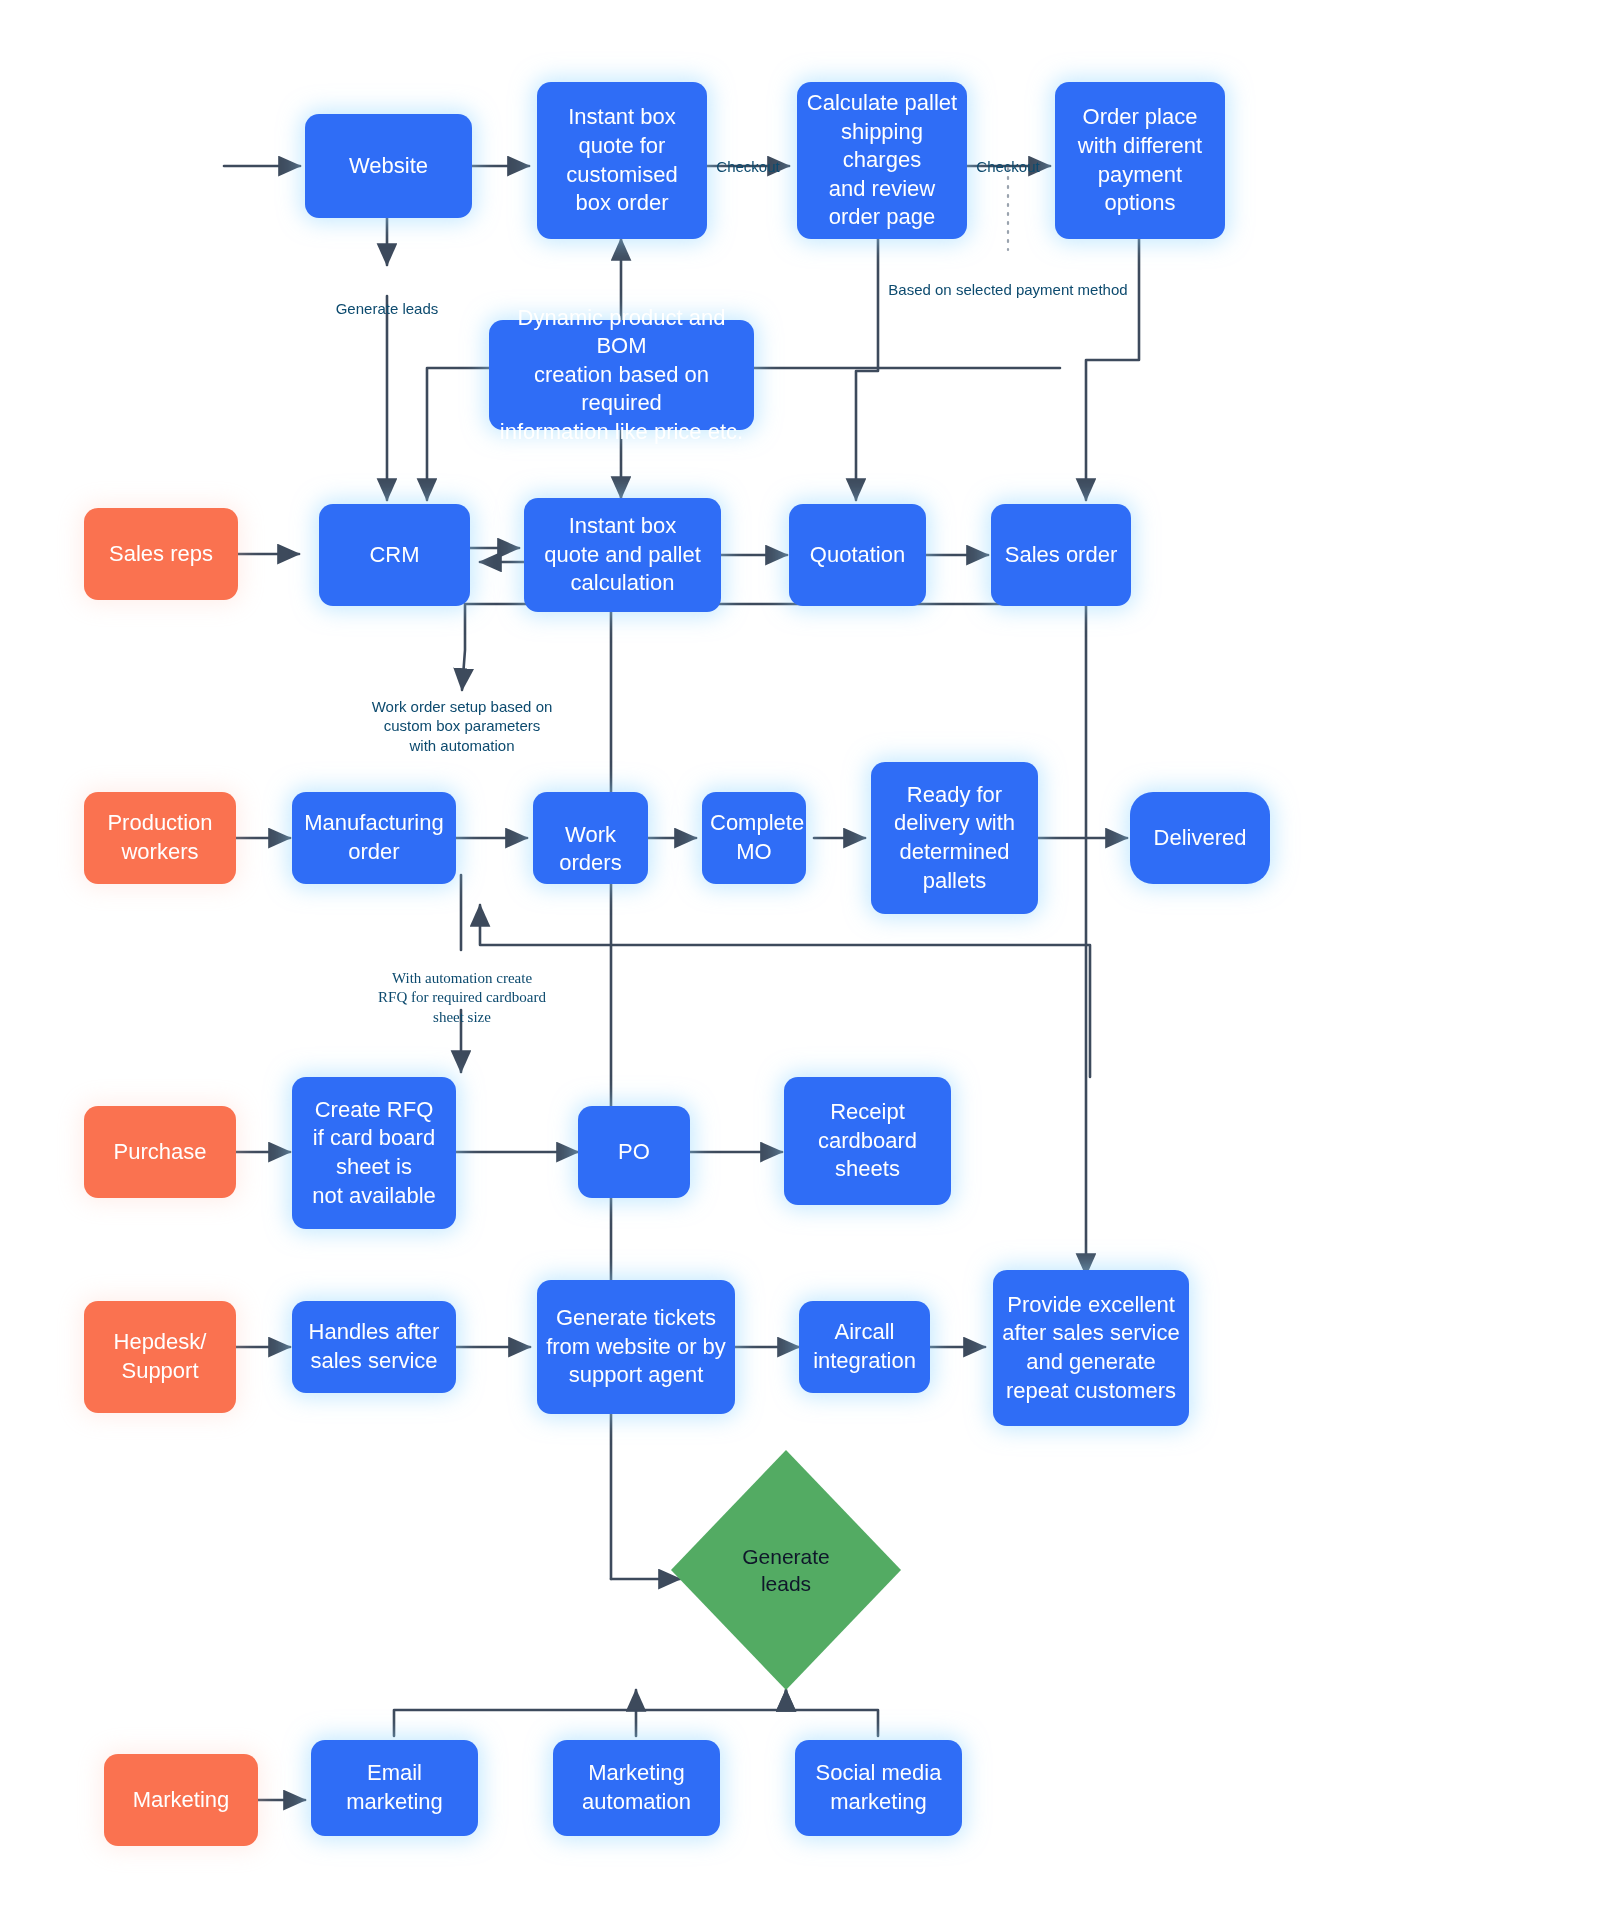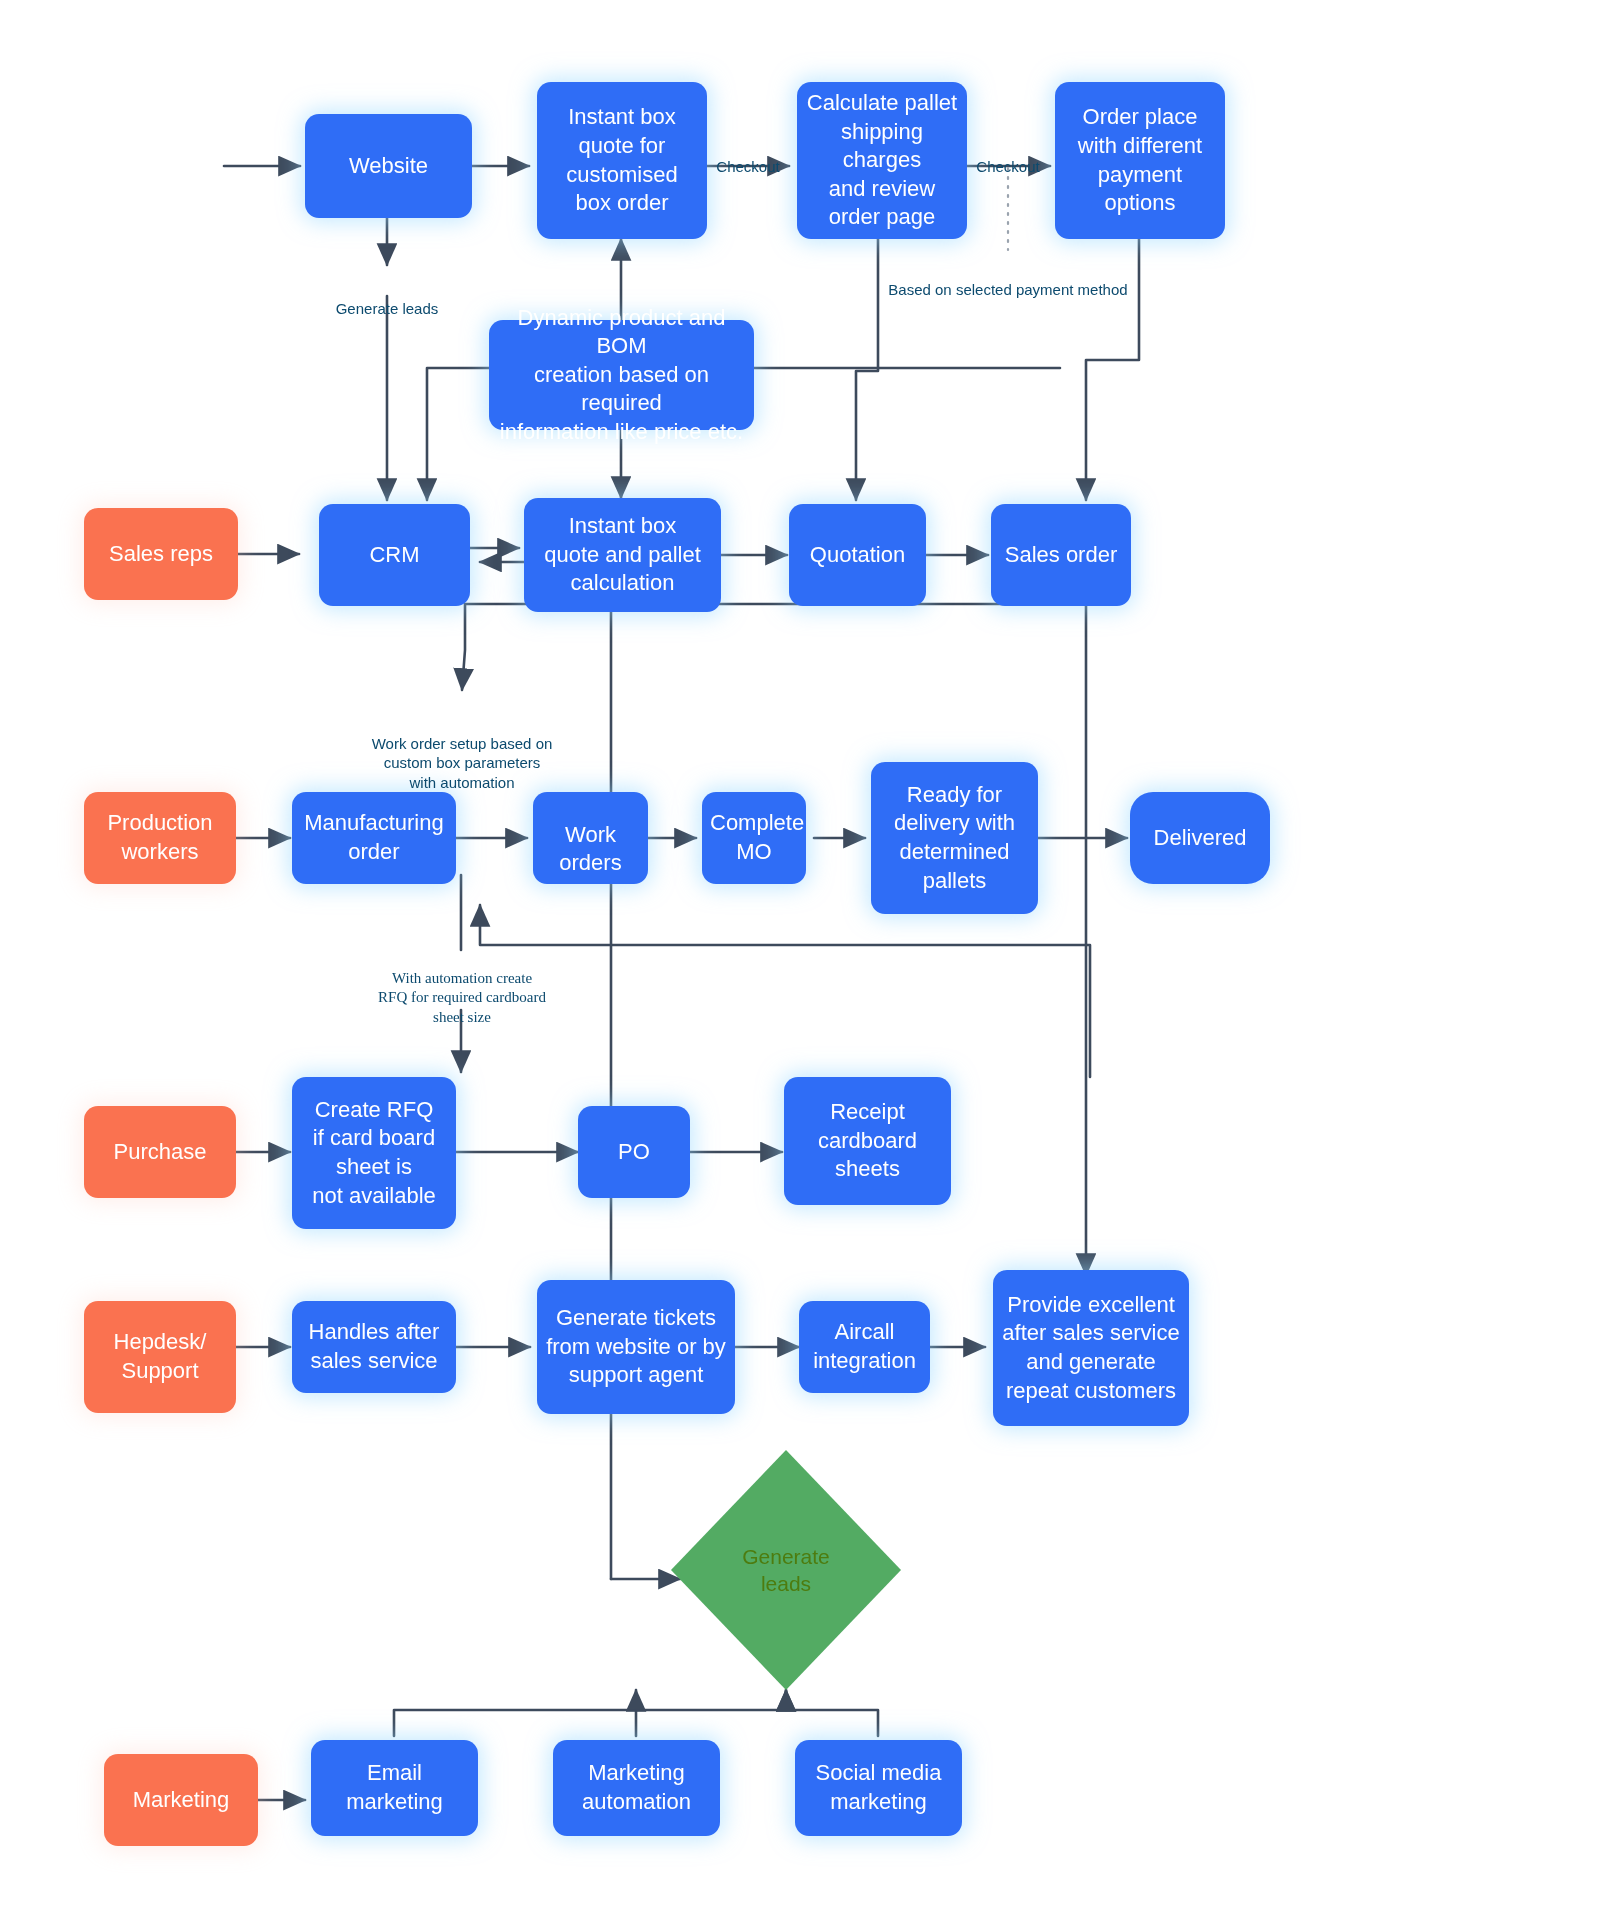--- a/index.html
+++ b/index.html
@@ -17,21 +17,21 @@
     line-height:1.30;
     z-index:3;
   }
   .node.blue{background:#2f6df6;box-shadow:0 0 22px 4px rgba(150,215,255,.55);}
   .node.orange{background:#fa7250;box-shadow:0 0 22px 4px rgba(255,200,185,.30);}
   .node span{display:block;width:100%;}
   .f22{font-size:22px;}
   .diamond{
     position:absolute;z-index:3;
     display:flex;align-items:center;justify-content:center;
-    color:#4d7c0f;text-align:center;font-size:21px;line-height:1.3;
+    color:#0f172a;text-align:center;font-size:21px;line-height:1.3;
   }
   .diamond .dshape{
     position:absolute;left:0;top:0;width:100%;height:100%;
     background:#53ab63;
     clip-path:polygon(50% 0,100% 50%,50% 100%,0 50%);
     filter:drop-shadow(0 0 16px rgba(150,235,175,.6));
   }
   .diamond .dlabel{position:relative;z-index:2;}
   .elabel{
     position:absolute;
@@ -267,21 +267,21 @@
   </div>
   <div class="elabel" style="left:700px;top:138px;width:96px;">
     <span>Checkout</span>
   </div>
   <div class="elabel" style="left:960px;top:138px;width:96px;">
     <span>Checkout</span>
   </div>
   <div class="elabel" style="left:862px;top:261px;width:292px;">
     <span>Based on selected payment method</span>
   </div>
-  <div class="elabel" style="left:332px;top:715px;width:260px;">
+  <div class="elabel" style="left:332px;top:678px;width:260px;">
     <span>Work order setup based on
 custom box parameters
 with automation</span>
   </div>
   <div class="elabel" style="left:332px;top:950px;width:260px;font-family:Liberation Serif, serif;">
     <span>With automation create
 RFQ for required cardboard
 sheet size</span>
   </div>
 

